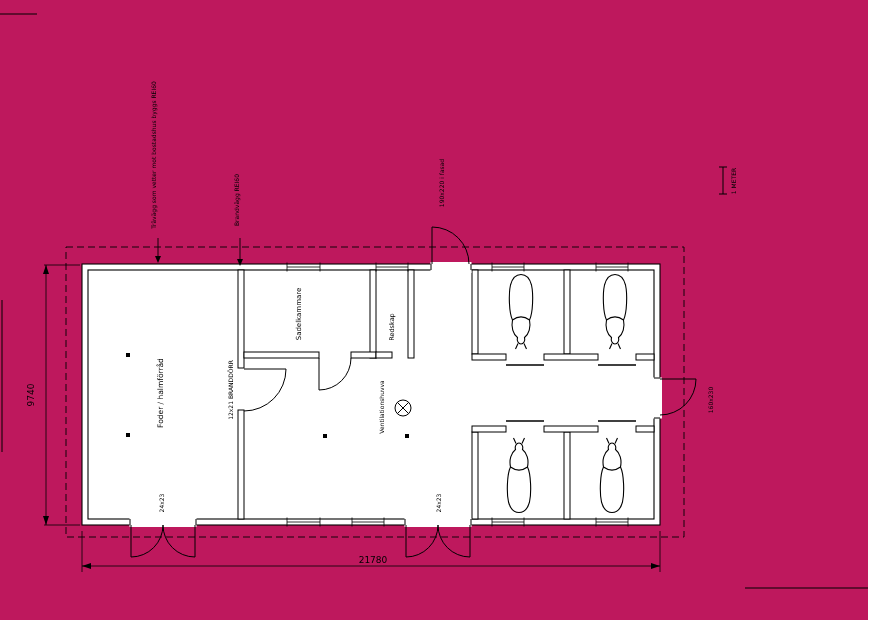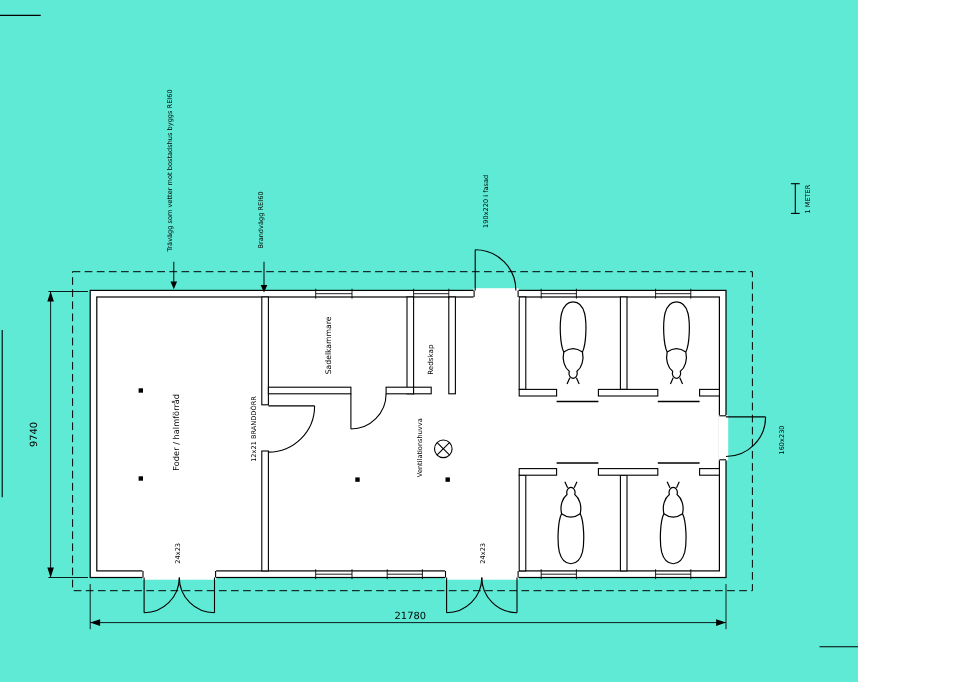--- a/index.html
+++ b/index.html
@@ -1,20 +1,20 @@
 <!DOCTYPE html>
 <html><head>
 <meta charset="utf-8">
 <style>
   html, body { margin: 0; padding: 0; background: #ffffff; }
   #canvas {
     position: relative;
-    width: 780px;
+    width: 868px;
     height: 620px;
-    background: #5eead4;
+    background: #be185d;
     overflow: hidden;
     font-family: "DejaVu Sans", sans-serif;
   }
   svg { display: block; }
   svg text { fill: #000; font-family: "DejaVu Sans", sans-serif; }
 </style>
 </head>
 <body>
 
 <div id="canvas">

